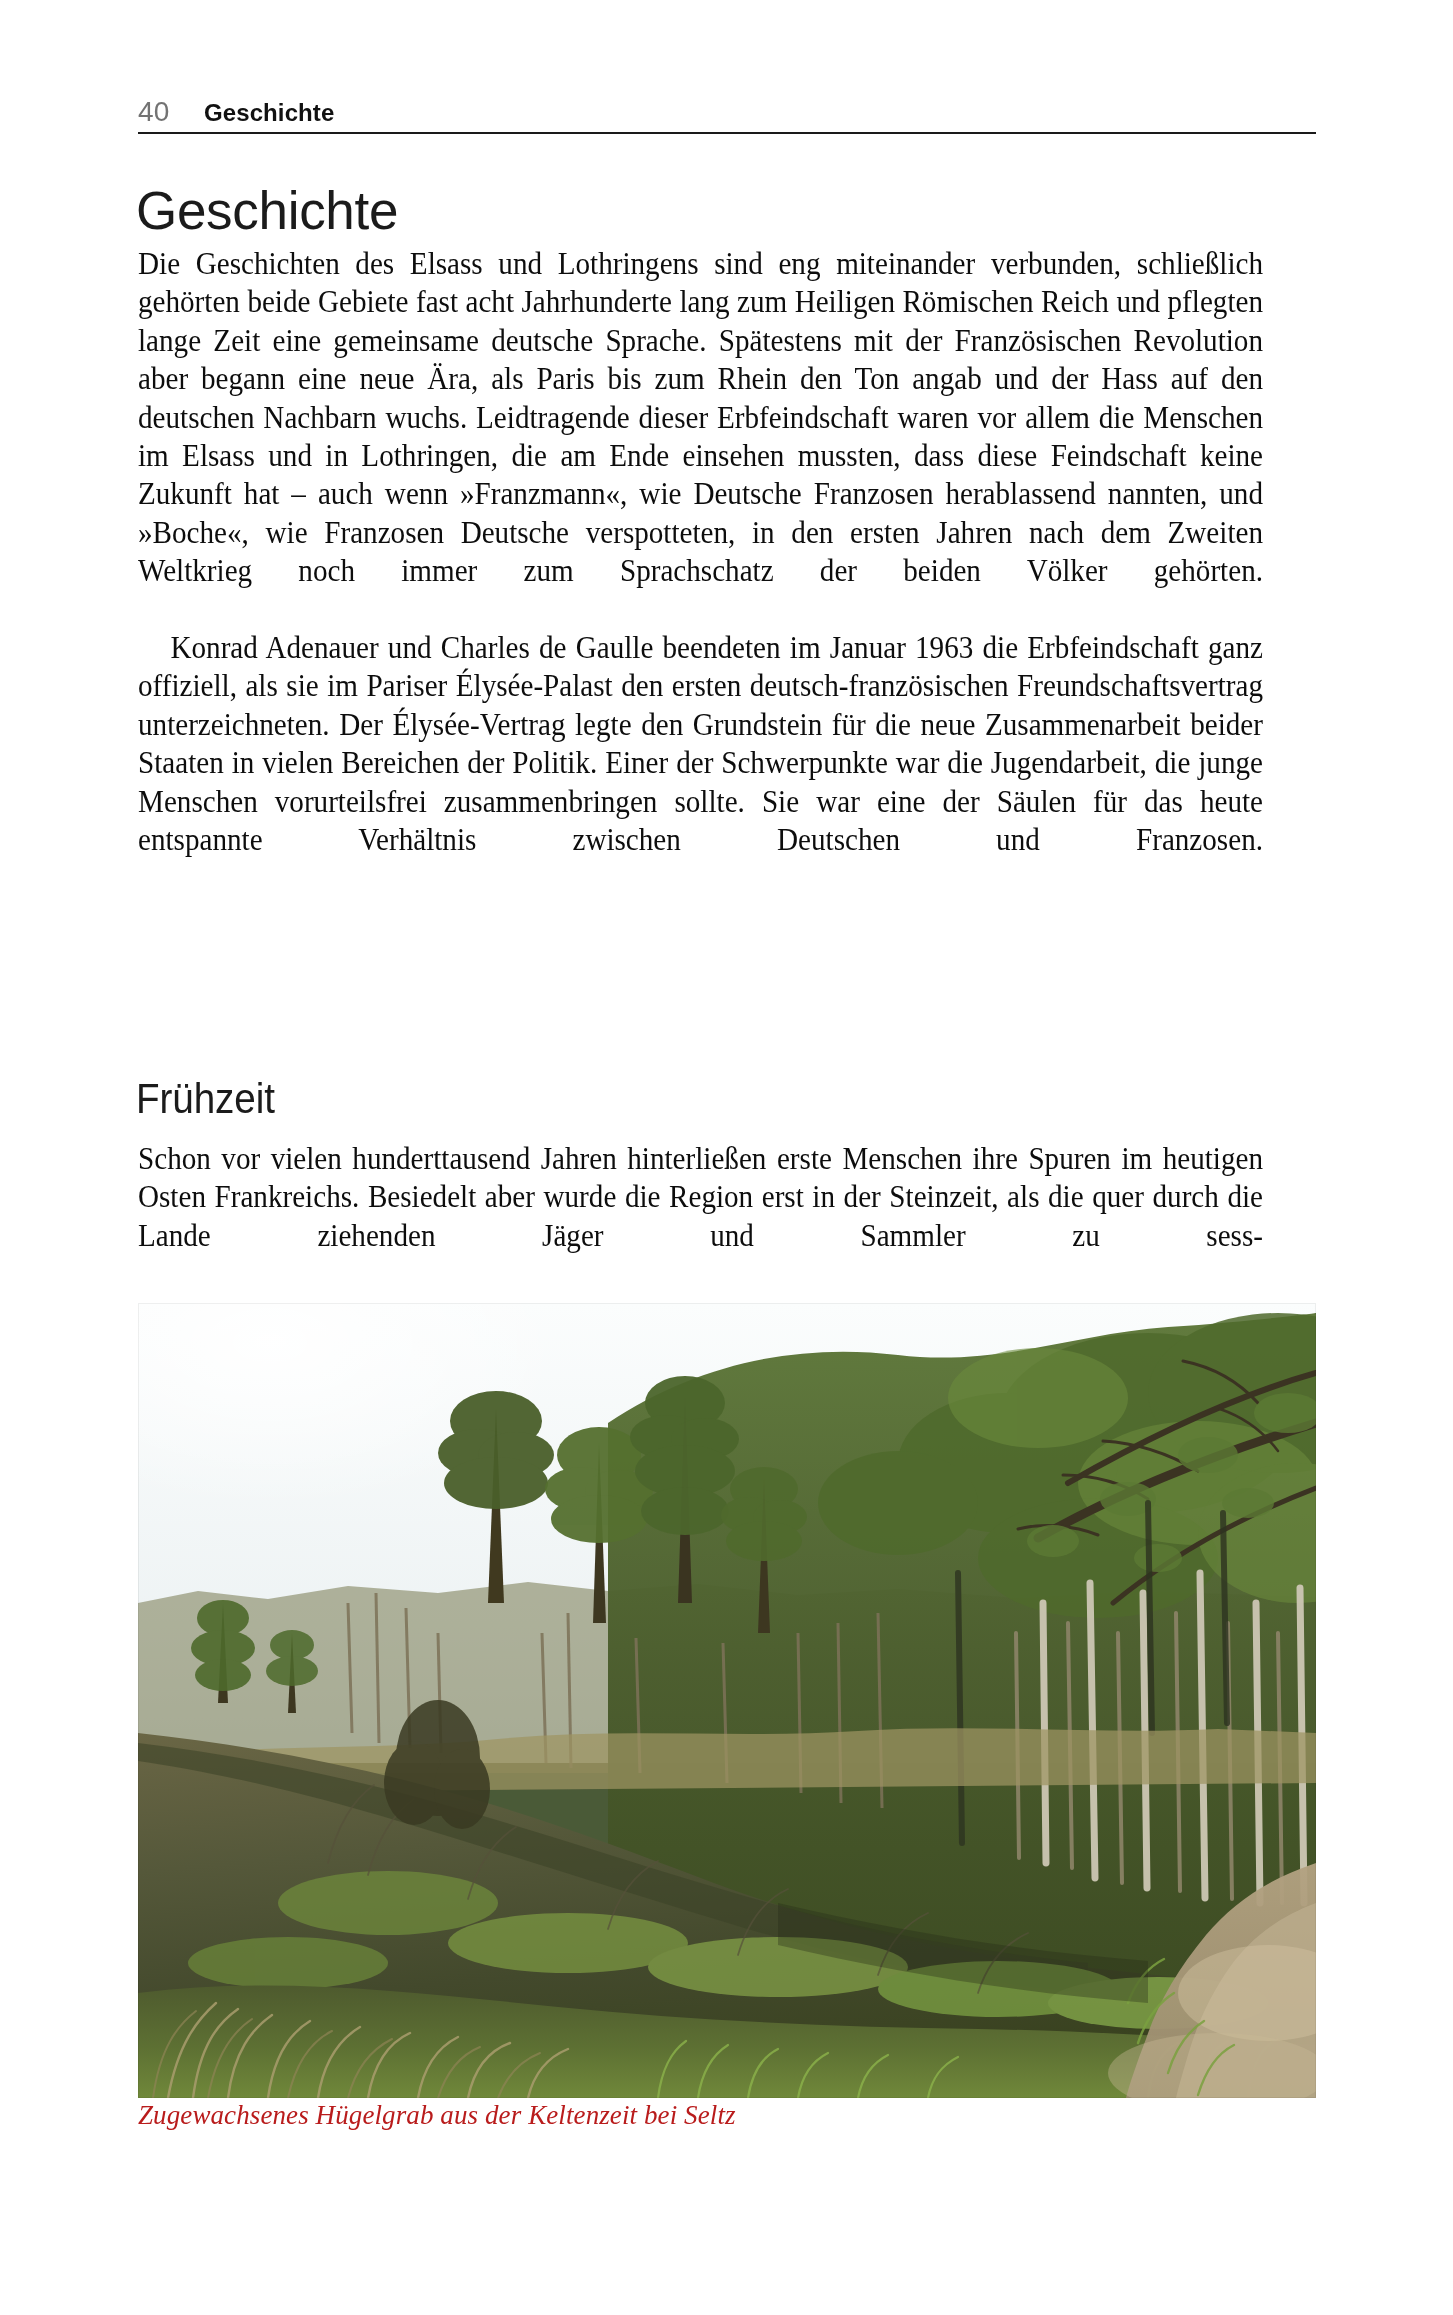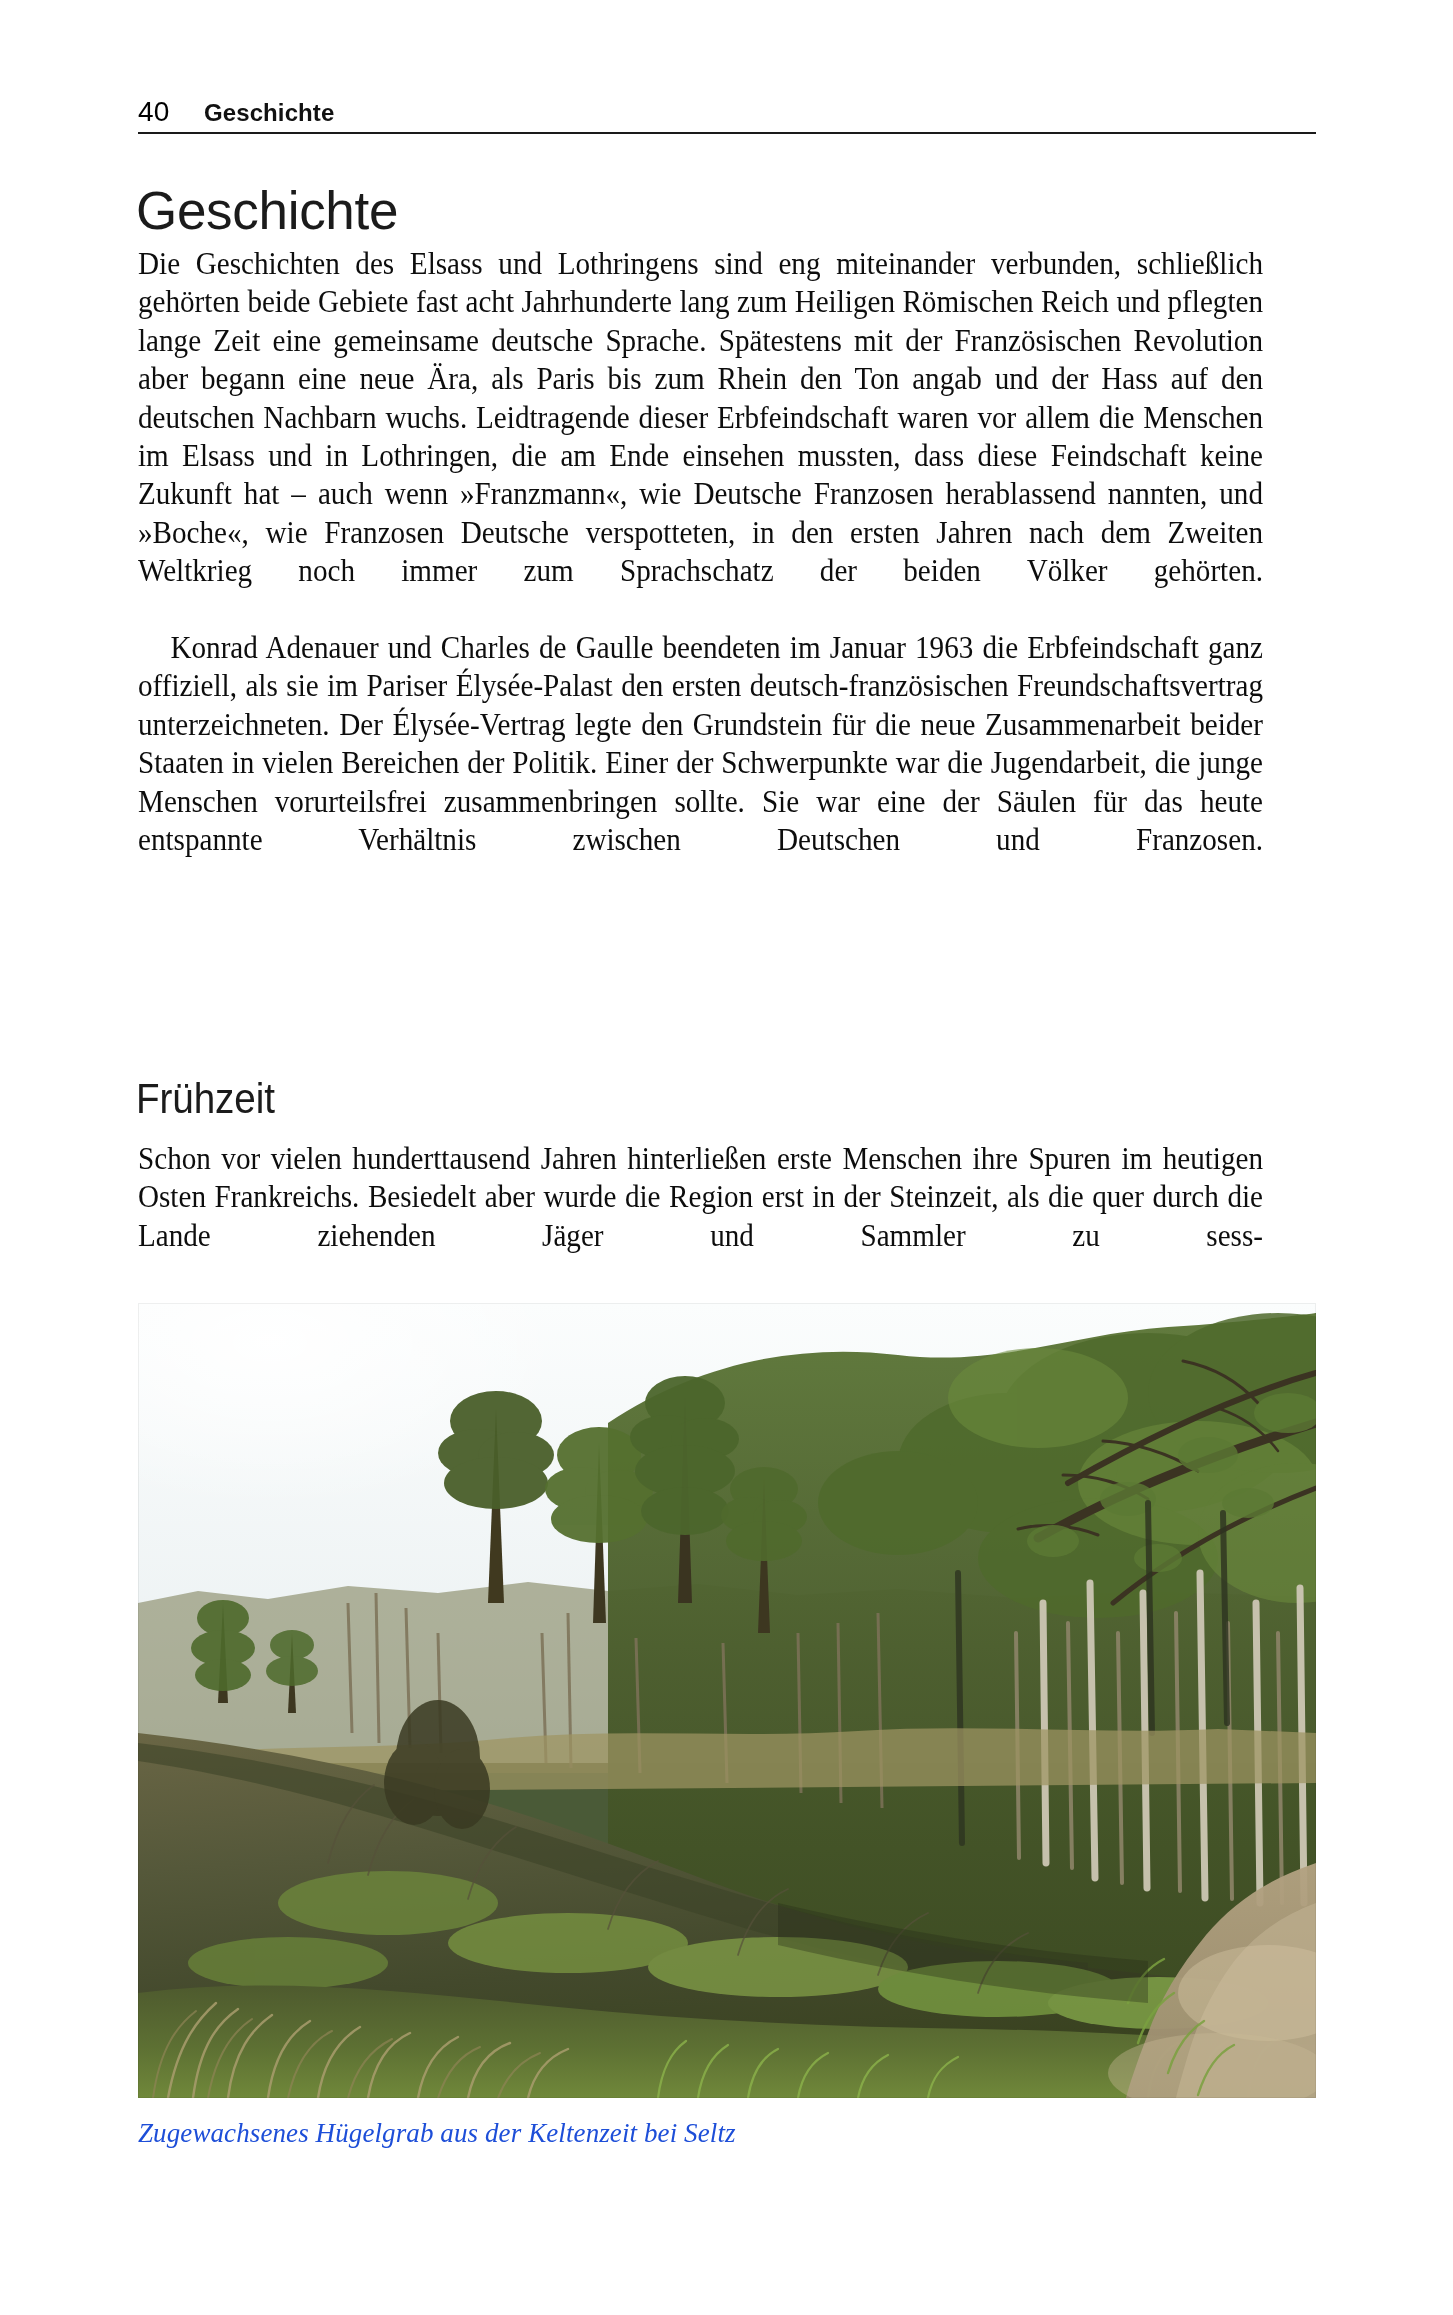--- a/index.html
+++ b/index.html
@@ -33,21 +33,21 @@
     width: 1178px;
     display: flex;
     align-items: baseline;
     gap: 0;
   }
   .folio {
     font-family: "Liberation Sans", "DejaVu Sans", sans-serif;
     font-size: 28px;
     font-weight: 400;
     letter-spacing: 0.2px;
-    color: #000000;
+    color: #737373;
     width: 66px;
     display: inline-block;
   }
   .running-title {
     font-family: "Liberation Sans", "DejaVu Sans", sans-serif;
     font-size: 24px;
     font-weight: 700;
     letter-spacing: 0.1px;
     color: #111111;
   }
@@ -132,26 +132,25 @@
   .photo {
     position: relative;
     width: 1178px;
     height: 795px;
     overflow: hidden;
     background: #4a5a37;
   }
   .photo svg { display: block; width: 1178px; height: 795px; }
 
   .caption {
-    margin-top: 18px;
     font-family: "Liberation Serif", "DejaVu Serif", serif;
     font-style: italic;
     font-size: 27px;
     line-height: 34px;
-    color: #1d4ed8;
+    color: #b91c1c;
     letter-spacing: 0.1px;
   }
 </style>
 </head>
 <body>
 
 <div class="page">
 
   <div class="running-header">
     <span class="folio">40</span>

